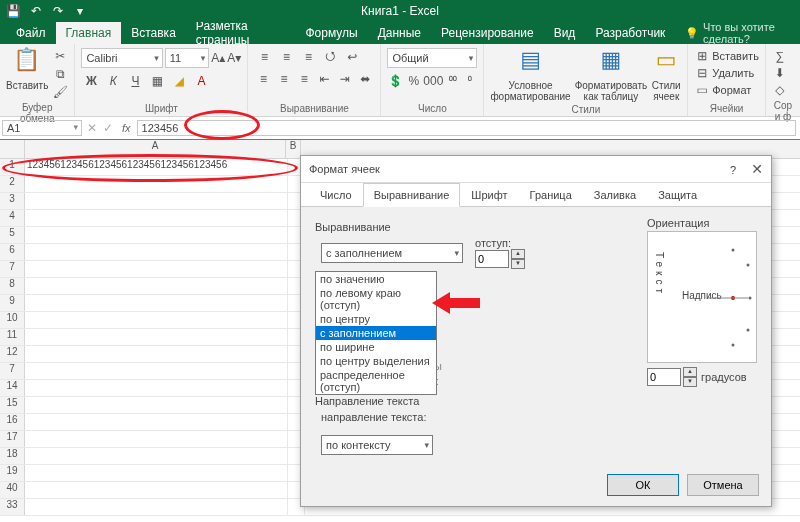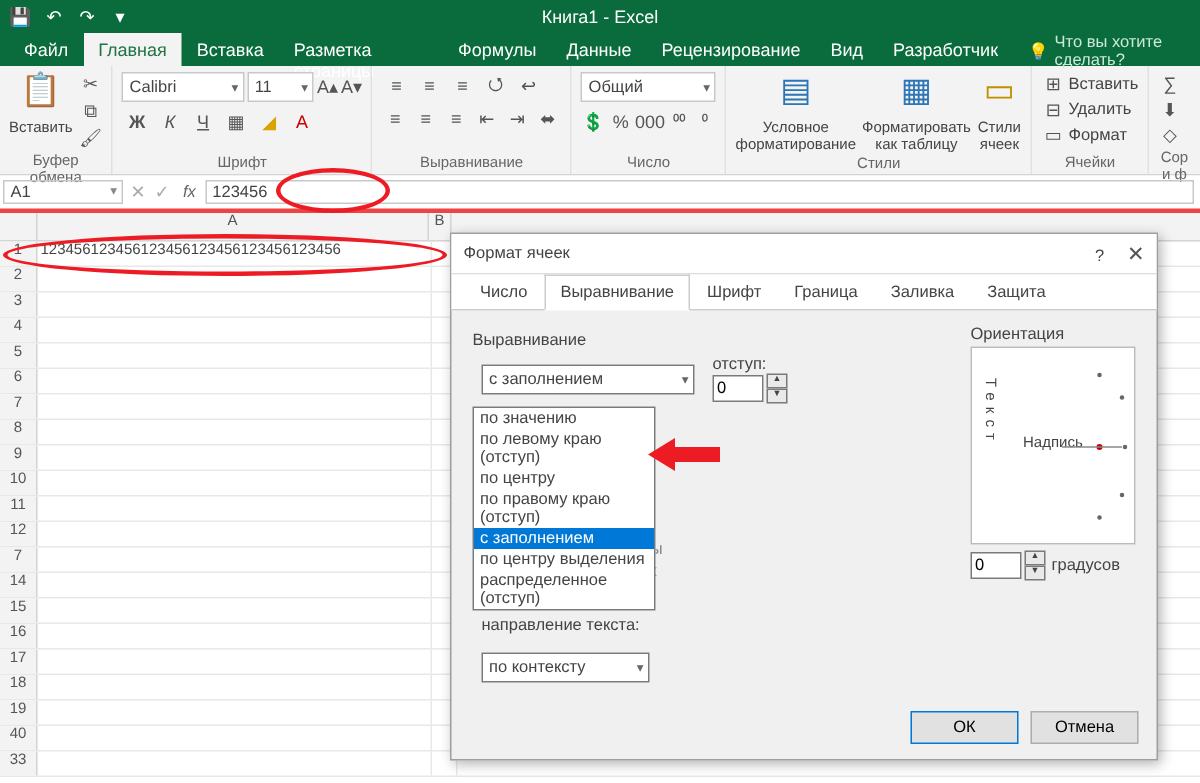--- a/index.html
+++ b/index.html
@@ -1,36 +1,36 @@
 <!DOCTYPE html>
 <html><head>
 <meta charset="utf-8">
 <style>
 html,body{margin:0;padding:0;font-family:"Segoe UI",Tahoma,sans-serif;font-size:11px;color:#444;background:#fff;overflow:hidden;width:800px;height:522px}
 .titlebar{height:22px;background:#0a6b3d;display:flex;align-items:center;color:#fff;position:relative}
 .titlebar .qat{display:flex;gap:6px;padding-left:6px}
 .titlebar .qat span{width:16px;height:16px;display:flex;align-items:center;justify-content:center;color:#fff;font-size:12px}
 .titlebar .title{position:absolute;left:50%;transform:translateX(-50%);font-size:12px}
-.menubar{height:22px;background:#0a6b3d;display:flex;align-items:flex-start;color:#fff;padding-left:6px;gap:0}
+.menubar{height:22px;background:#0a6b3d;display:flex;align-items:center;color:#fff;padding-left:6px;gap:0}
 .menubar .tab{padding:4px 10px;font-size:12px;cursor:pointer}
 .menubar .tab.active{background:#f3f3f3;color:#217346}
 .menubar .tell{margin-left:10px;color:#cde9db;display:flex;align-items:center;gap:4px}
 .ribbon{height:72px;background:#f3f3f3;border-bottom:1px solid #d4d4d4;display:flex}
 .grp{border-right:1px solid #e1e1e1;padding:4px 6px 2px 6px;display:flex;flex-direction:column;justify-content:space-between}
 .grp .body{display:flex;gap:4px;flex:1}
 .grp .label{text-align:center;font-size:10px;color:#666;padding-top:2px}
 .btncol{display:flex;flex-direction:column;gap:2px;align-items:center;justify-content:center}
 .ico{width:16px;height:16px;display:inline-flex;align-items:center;justify-content:center;font-size:12px;color:#555}
 .bigico{width:30px;height:30px;font-size:22px}
 .combo{border:1px solid #c8c8c8;background:#fff;height:18px;display:flex;align-items:center;padding:0 14px 0 4px;position:relative;font-size:11px}
 .combo:after{content:"▾";position:absolute;right:3px;font-size:9px;color:#666}
 .row{display:flex;gap:2px;align-items:center}
 .vert{display:flex;flex-direction:column;align-items:center;font-size:10px;text-align:center;line-height:1.1;cursor:pointer}
 .vert .cap{margin-top:2px}
-.formulabar{height:22px;border-bottom:3px solid #ef4444;display:flex;align-items:center;background:#fff}
+.formulabar{height:22px;border-bottom:1px solid #ef4444;display:flex;align-items:center;background:#fff}
 .namebox{width:70px;border:1px solid #c8c8c8;margin:0 2px;padding:1px 4px;font-size:11px;position:relative}
 .namebox:after{content:"▾";position:absolute;right:3px;color:#888;font-size:9px}
 .fx{padding:0 6px;color:#666;font-style:italic}
 .formula-input{flex:1;border:1px solid #c8c8c8;margin-right:4px;padding:1px 4px;font-size:11px}
 .sheet{position:relative;height:calc(522px - 22px - 22px - 72px - 22px);background:#fff}
 .colhead{display:flex;height:18px;background:#f3f3f3;border-bottom:1px solid #d4d4d4}
 .rowhead{background:#f3f3f3;border-right:1px solid #d4d4d4;text-align:center;font-size:10px;color:#555;width:24px}
 .ch{border-right:1px solid #d4d4d4;text-align:center;font-size:10px;color:#555}
 .gridrow{display:flex;height:16px;border-bottom:1px solid #e8e8e8}
 .cell{border-right:1px solid #e8e8e8;font-size:10px;padding-left:2px;overflow:hidden;white-space:nowrap}
@@ -366,22 +366,22 @@
               </div>
           </div>
         </div>
       </div>
     </div>
 
     <div class="dropdown">
       <div>по значению</div>
       <div>по левому краю (отступ)</div>
       <div>по центру</div>
-      <div>по правому краю (отступ)</div>
       <div class="hl">с заполнением</div>
+      <div>по ширине</div>
       <div>по центру выделения</div>
       <div>распределенное (отступ)</div>
     </div>
 
     <div style="margin-top:90px;margin-left:6px">
       <div class="chk">
           <input type="checkbox" disabled="" style="">
           <span>автоподбор ширины</span>
         </div>
       <div class="chk">

